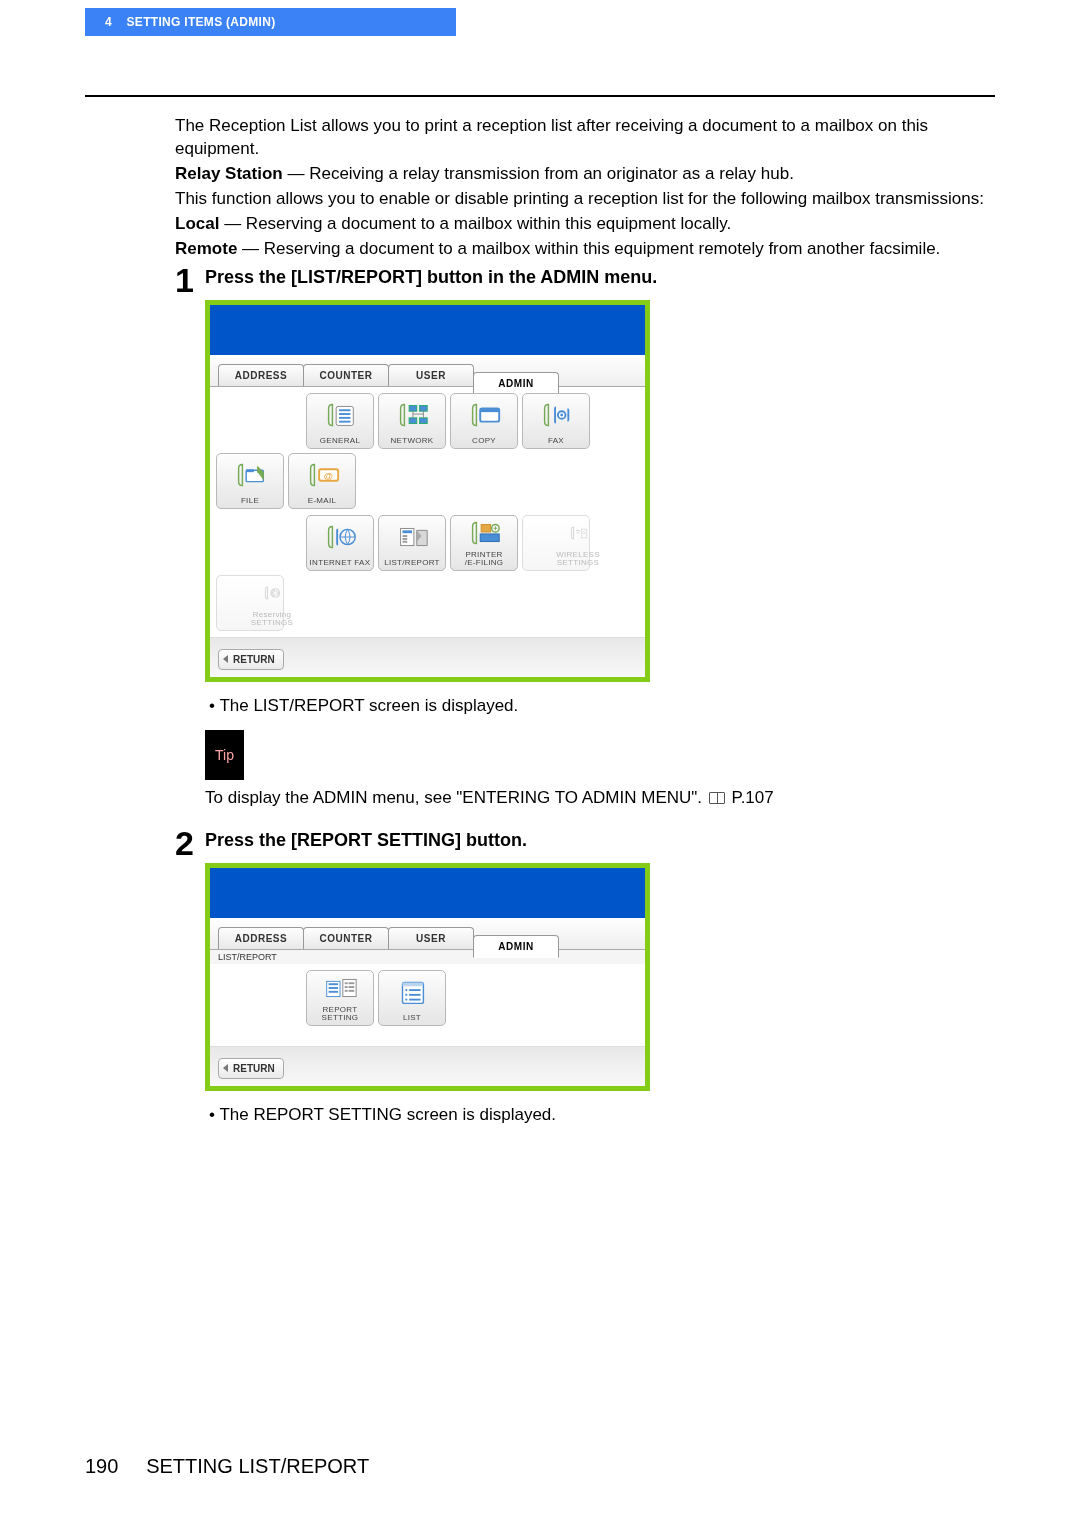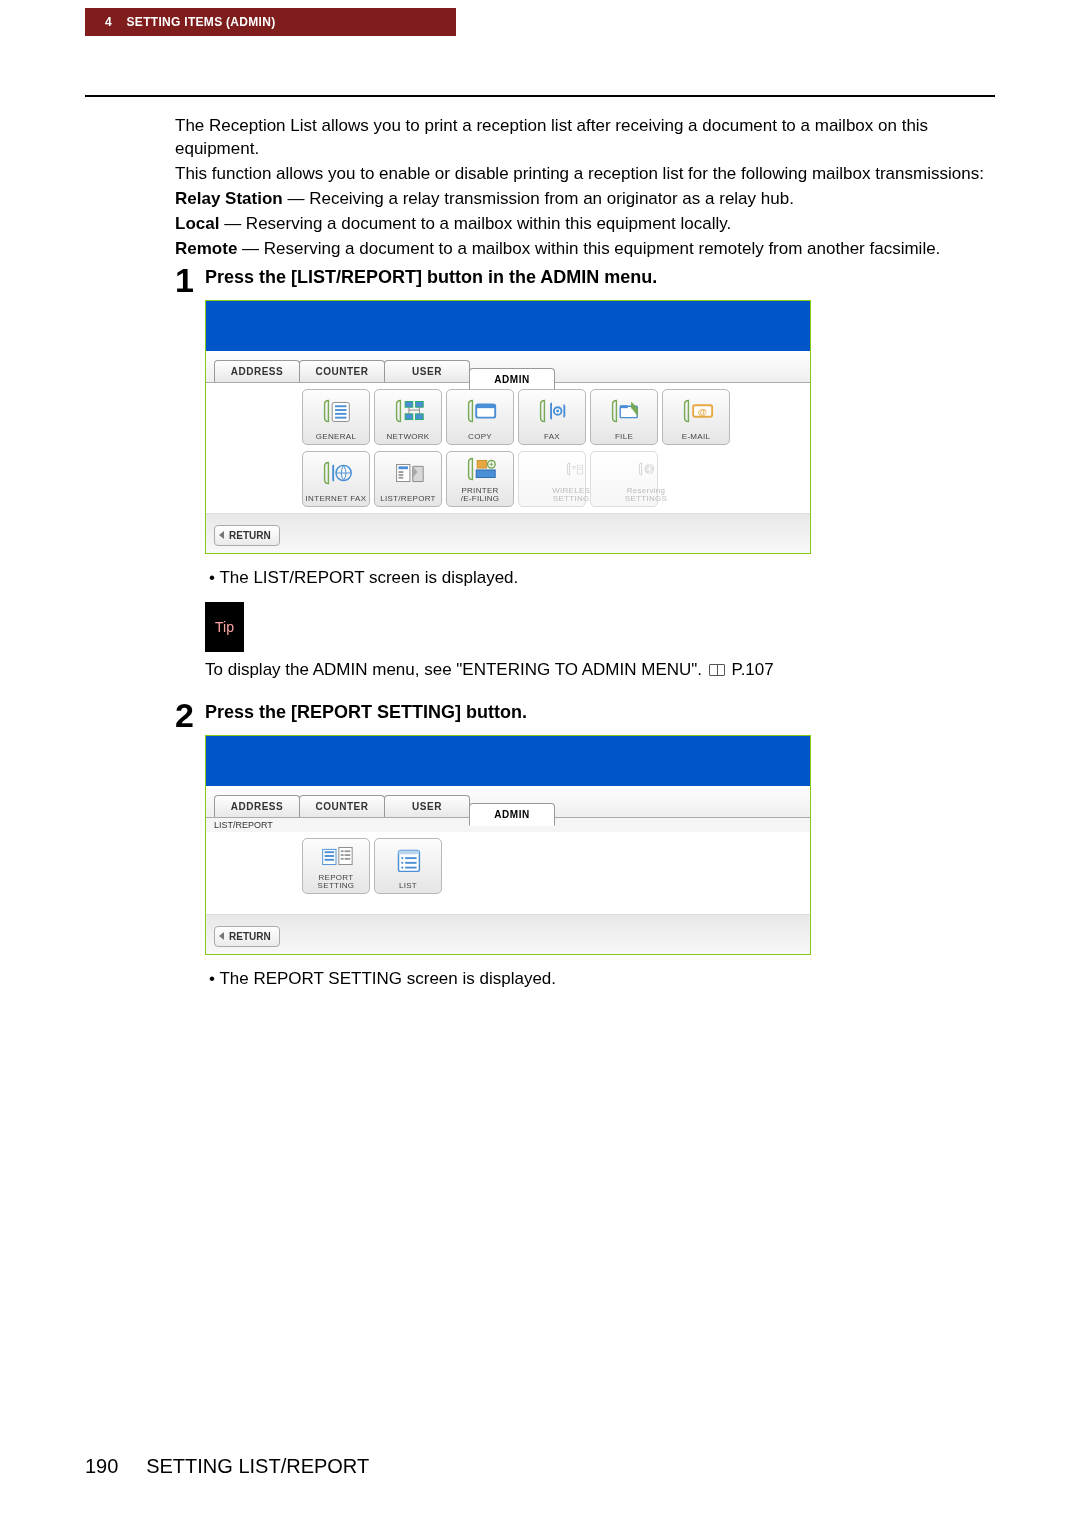--- a/index.html
+++ b/index.html
@@ -8,21 +8,21 @@
     background: #fff;
     width: 1080px;
     height: 1526px;
     position: relative;
     color: #000;
   }
   .page-header-tab {
     position: absolute;
     top: 8px;
     left: 85px;
-    background: #7f1d1d;
+    background: #3b82f6;
     color: #fff;
     font-size: 12px;
     font-weight: bold;
     padding: 7px 180px 7px 20px;
     letter-spacing: 0.3px;
   }
   .content {
     position: absolute;
     top: 95px;
     left: 85px;
@@ -60,22 +60,22 @@
   }
   .step-body {
     flex: 1;
     font-size: 18px;
   }
   .step-title {
     font-weight: bold;
     margin-bottom: 12px;
   }
   .screen {
-    border: 1px solid #84cc16;
-    width: 606px;
+    border: 5px solid #84cc16;
+    width: 445px;
     margin: 8px 0 14px 0;
     background: #fff;
   }
   .screen-top-blue {
     background: #0055c8;
     height: 50px;
   }
   .tabs-row {
     display: flex;
     align-items: flex-end;
@@ -227,22 +227,22 @@
   <span>4</span>
   &nbsp;&nbsp;
   <span>SETTING ITEMS (ADMIN)</span>
 </div>
 
 <div class="content">
   <hr class="hr-top">
 
   <div class="intro">
     <p>The Reception List allows you to print a reception list after receiving a document to a mailbox on this equipment.</p>
+    <p><b>Relay Station</b><span> — Receiving a relay transmission from an originator as a relay hub.</span></p>
     <p>This function allows you to enable or disable printing a reception list for the following mailbox transmissions:</p>
-    <p><b>Relay Station</b><span> — Receiving a relay transmission from an originator as a relay hub.</span></p>
     <p><b>Local</b><span> — Reserving a document to a mailbox within this equipment locally.</span></p>
     <p><b>Remote</b><span> — Reserving a document to a mailbox within this equipment remotely from another facsimile.</span></p>
   </div>
 
   <div class="step">
     <div class="step-num">1</div>
     <div class="step-body">
       <div class="step-title">Press the [LIST/REPORT] button in the ADMIN menu.</div>
 
       <div class="screen">

